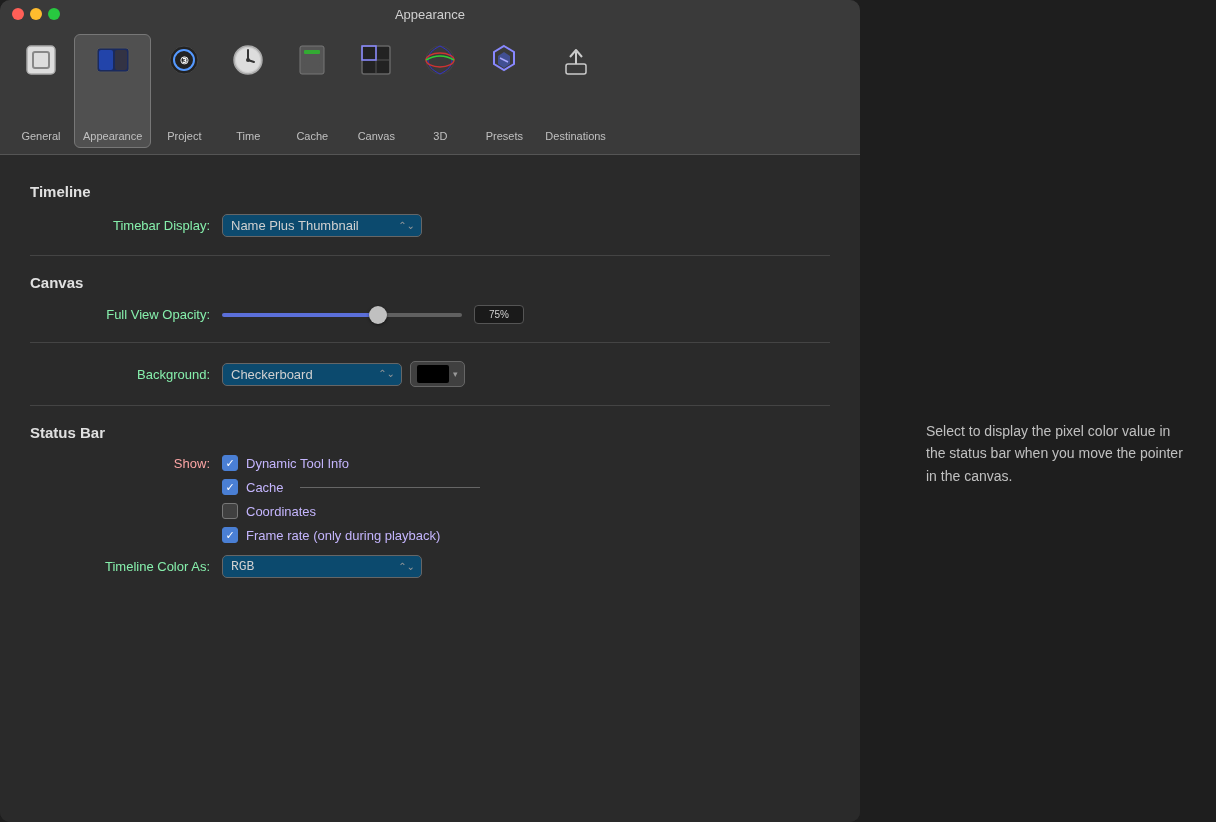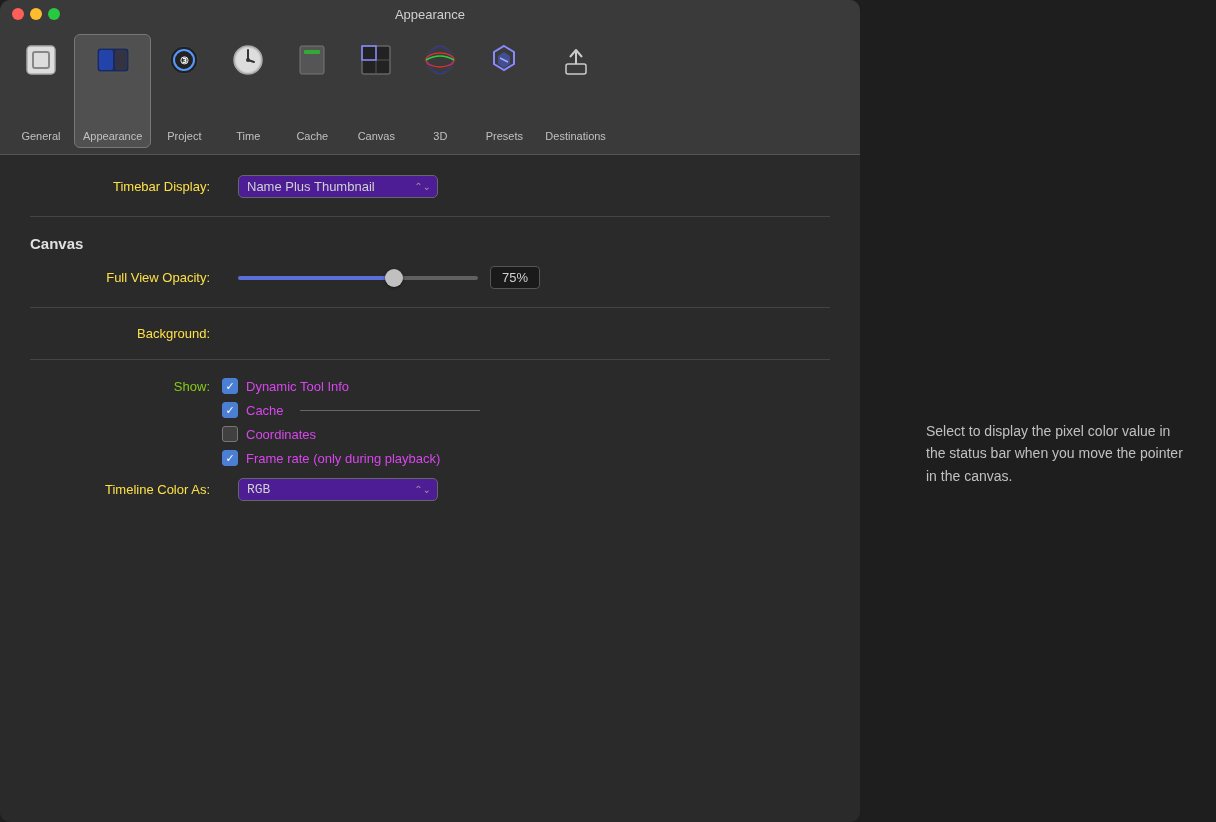--- a/index.html
+++ b/index.html
@@ -114,29 +114,29 @@
 
     
     .form-row {
       display: flex;
       align-items: center;
       margin-bottom: 12px;
       padding-left: 20px;
     }
     .form-label {
       font-size: 13px;
-      color: #fde047;
+      color: #86efac;
       text-align: right;
       min-width: 160px;
-      margin-right: 28px;
+      margin-right: 12px;
     }
 
     
     .select-control {
-      background: #4c1d95;
+      background: #0c4a6e;
       border: 1px solid #666;
       border-radius: 5px;
       color: #d0d0d0;
       font-size: 13px;
       padding: 3px 24px 3px 8px;
       appearance: none;
       -webkit-appearance: none;
       cursor: pointer;
       position: relative;
       min-width: 200px;
@@ -181,21 +181,21 @@
       left: 65%;
       transform: translate(-50%, -50%);
       box-shadow: 0 1px 3px rgba(0,0,0,0.5);
       cursor: grab;
     }
     .slider-value {
       background: #1a1a1a;
       border: 1px solid #555;
       border-radius: 4px;
       color: #d0d0d0;
-      font-size: 13px;
+      font-size: 10px;
       padding: 3px 10px;
       min-width: 50px;
       text-align: center;
     }
 
     
     .color-row {
       display: flex;
       align-items: center;
       gap: 8px;
@@ -250,33 +250,33 @@
     .checkbox-item.unchecked {
       background: #404040;
     }
     .checkbox-checkmark {
       color: white;
       font-size: 11px;
       line-height: 1;
     }
     .checkbox-label {
       font-size: 13px;
-      color: #d946ef;
+      color: #c4b5fd;
     }
 
     
     .show-row {
       display: flex;
       align-items: flex-start;
       padding-left: 20px;
       margin-bottom: 12px;
     }
     .show-label {
       font-size: 13px;
-      color: #84cc16;
+      color: #fca5a5;
       min-width: 160px;
       text-align: right;
       margin-right: 12px;
       padding-top: 1px;
     }
 
     
     .icon-svg {
       width: 36px;
       height: 36px;
@@ -425,20 +425,21 @@
           </svg>
         </div>
         <span class="toolbar-label">Destinations</span>
       </div>
 
     </div>
 
     <div class="content">
 
       <div>
+        <div class="section-title">Timeline</div>
         <div class="form-row">
           <span class="form-label">Timebar Display:</span>
           <div class="select-wrapper">
             <select class="select-control">
               <option>Name Plus Thumbnail</option>
               <option>Name Only</option>
               <option>Thumbnail Only</option>
             </select>
           </div>
         </div>
@@ -457,26 +458,41 @@
             <div class="slider-value">75%</div>
           </div>
         </div>
       </div>
 
       <hr class="section-divider">
 
       <div>
         <div class="form-row">
           <span class="form-label">Background:</span>
+          <div class="color-row">
+            <div class="select-wrapper">
+              <select class="select-control" style="min-width:180px;">
+                <option>Checkerboard</option>
+                <option>White</option>
+                <option>Black</option>
+                <option>Gray</option>
+              </select>
+            </div>
+            <div class="color-swatch-wrapper">
+              <div class="color-swatch"></div>
+              <span class="color-swatch-arrow">▾</span>
+            </div>
+          </div>
         </div>
       </div>
 
       <hr class="section-divider">
 
       <div>
+        <div class="section-title">Status Bar</div>
 
         <div class="show-row">
           <span class="show-label">Show:</span>
           <div class="checkbox-group">
 
             <div class="checkbox-row">
               <div class="checkbox-item checked">
                 <span class="checkbox-checkmark">✓</span>
               </div>
               <span class="checkbox-label">Dynamic Tool Info</span>

